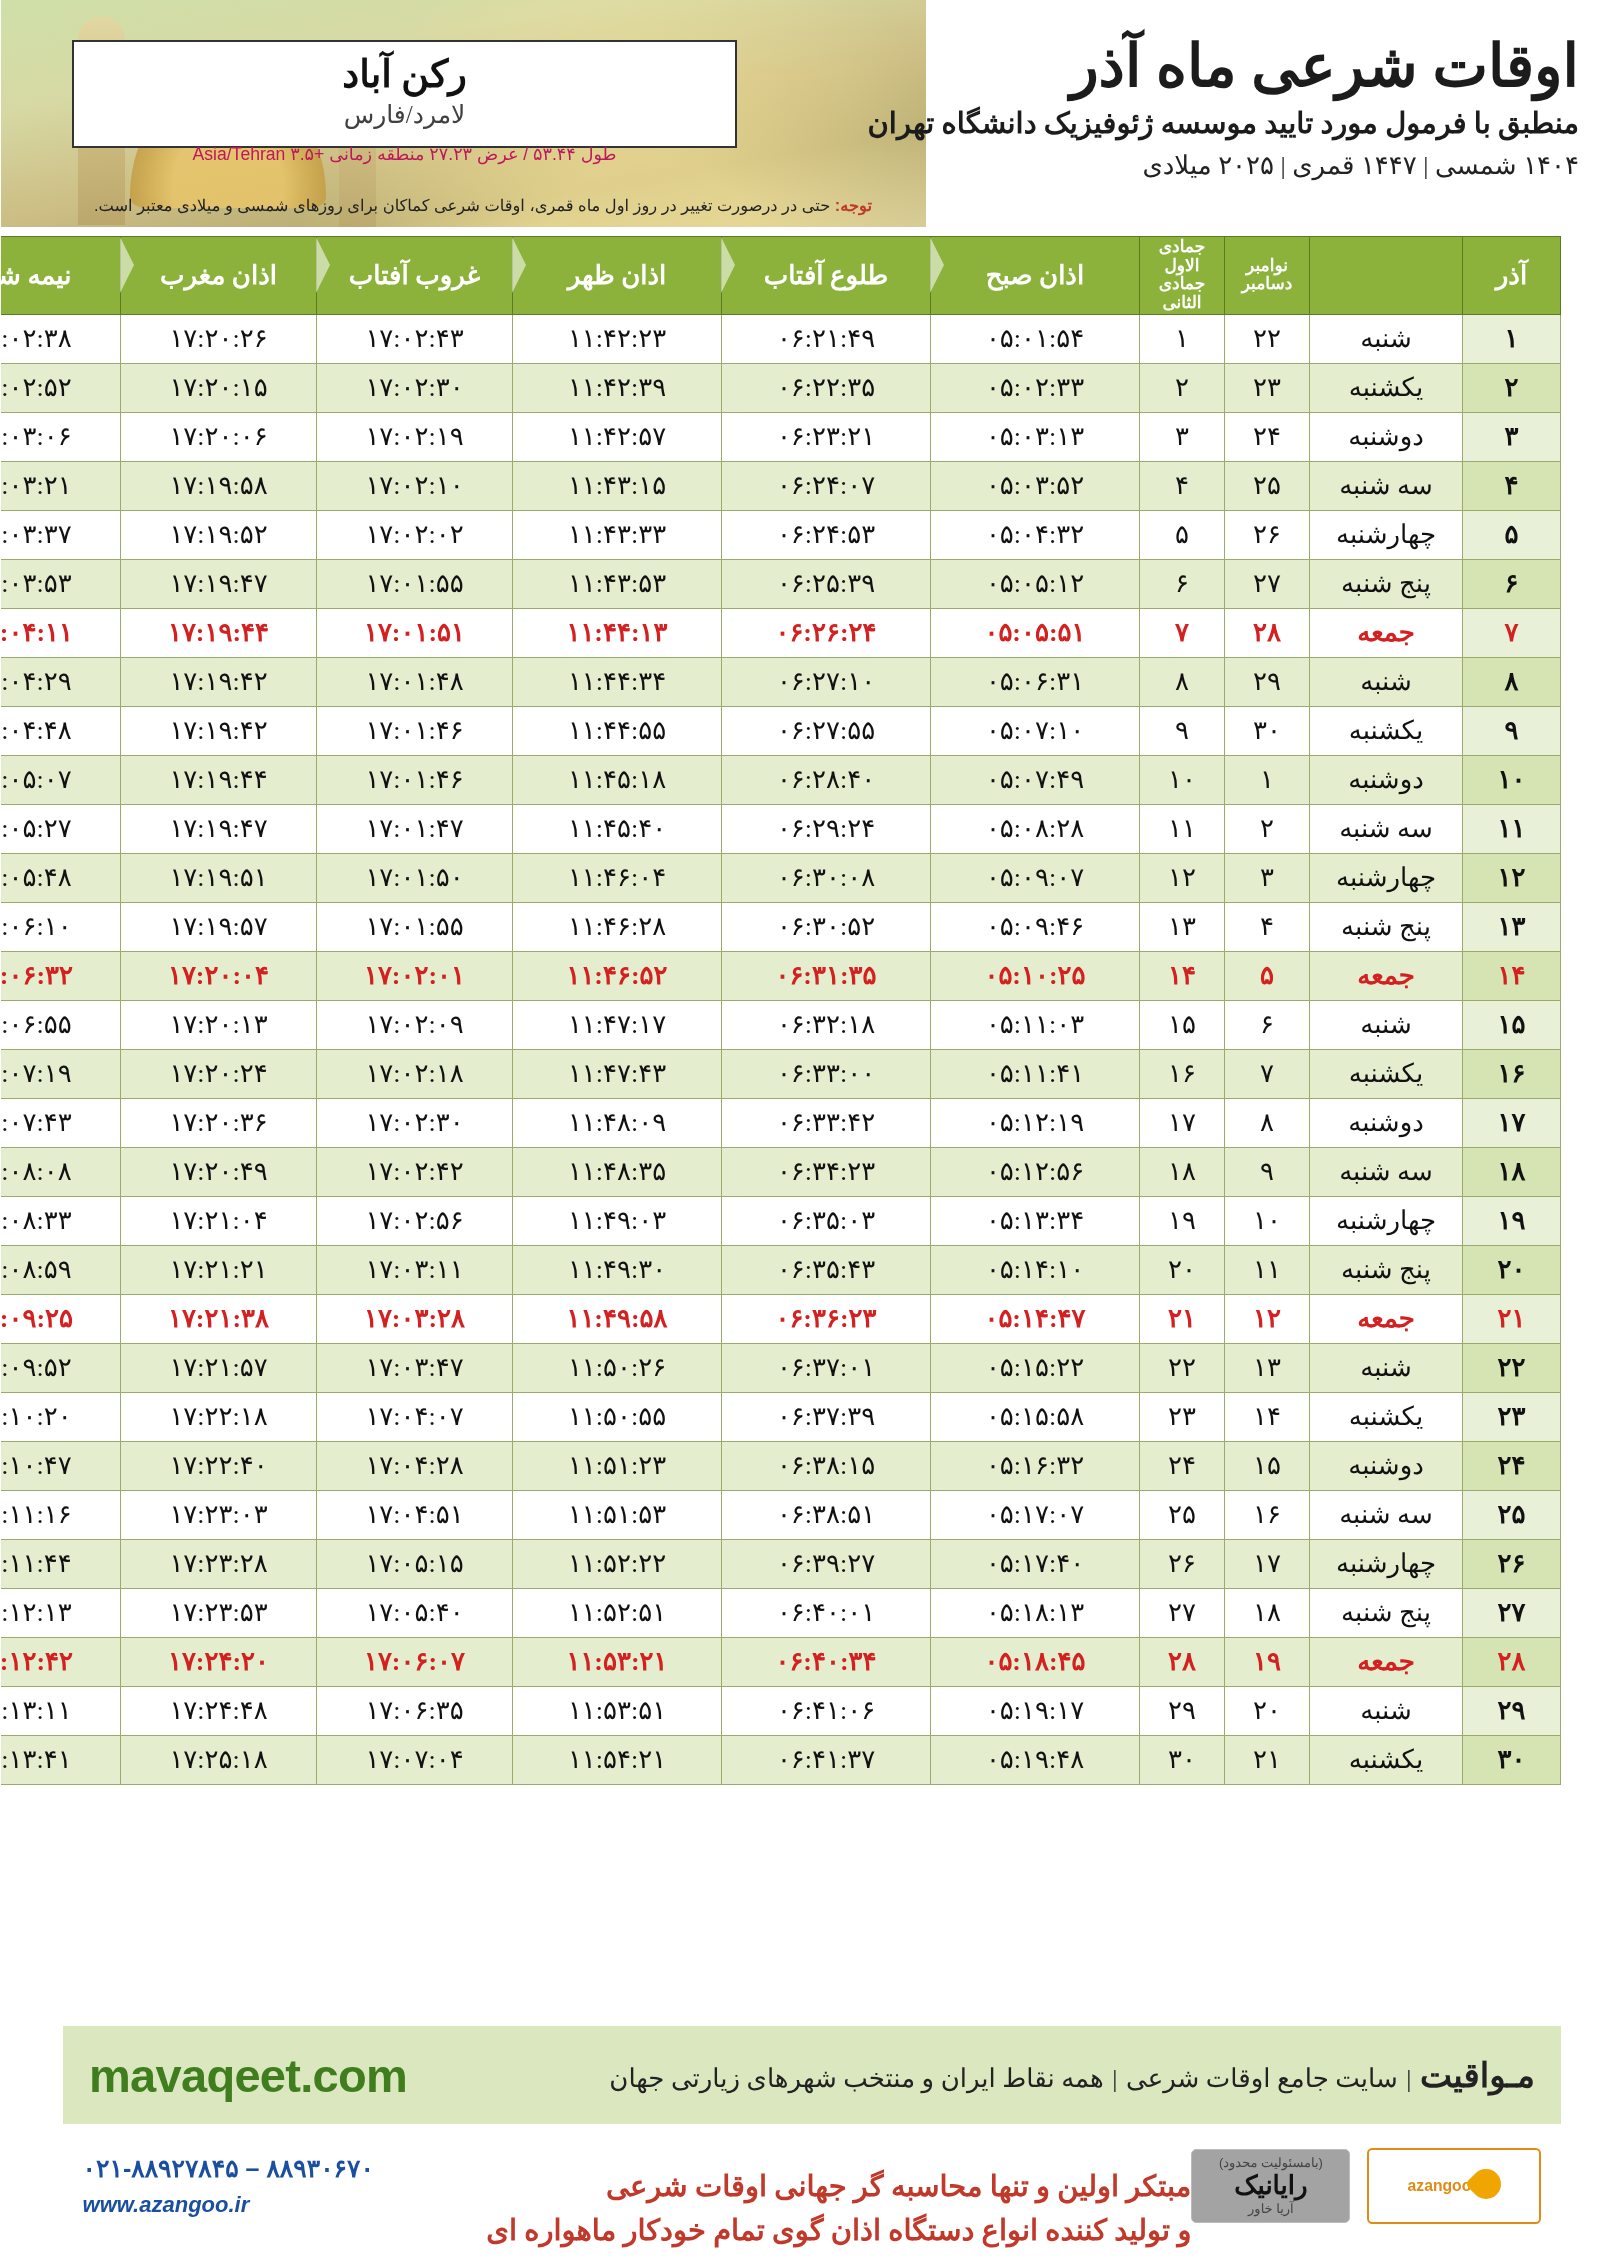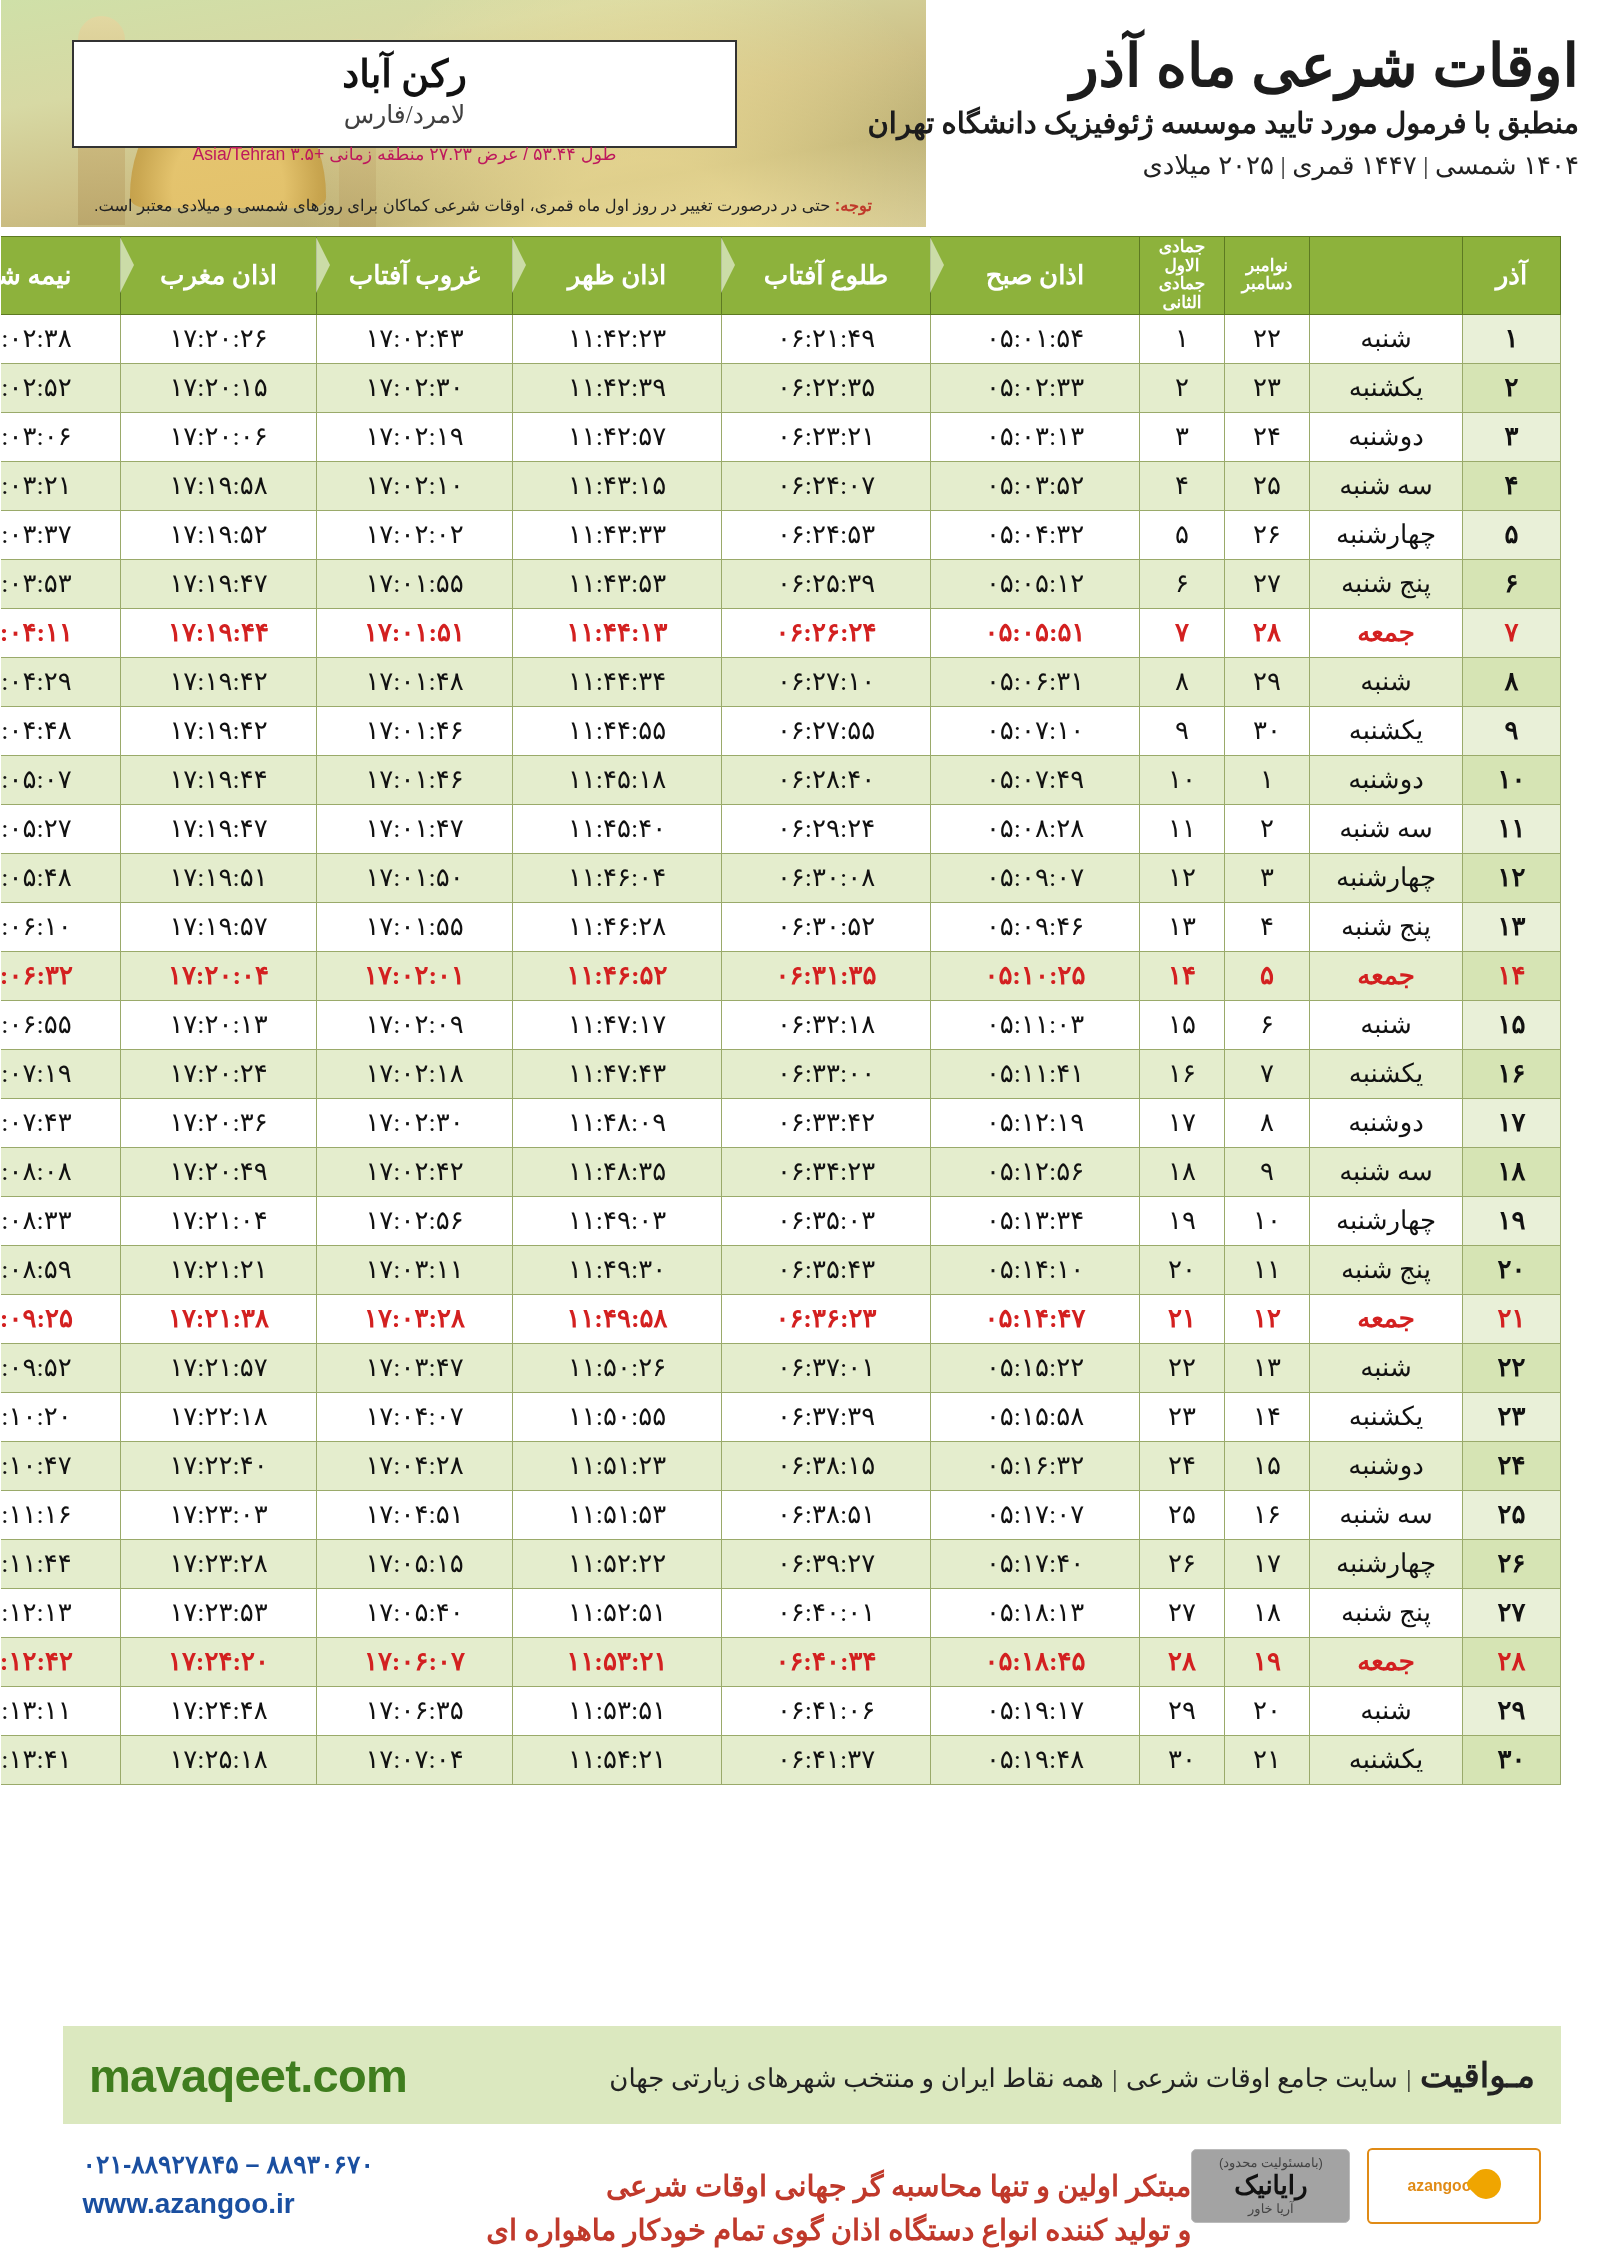--- a/index.html
+++ b/index.html
@@ -271,21 +271,21 @@
   }
   .fb-left {
     text-align: left;
     direction: ltr;
     font-family: "Liberation Sans", sans-serif;
     color: #1a4fa0;
     font-size: 25px;
     font-weight: bold;
     line-height: 1.5;
   }
-  .fb-left .site { font-size: 28px; }
+  .fb-left .site { font-size: 22px; font-style: italic; }
 </style>
 </head>
 <body>
 
 <div class="banner">
   <div class="mosque">
     <div class="minaret"></div>
     <div class="minaret2"></div>
     <div class="dome"></div>
   </div>

